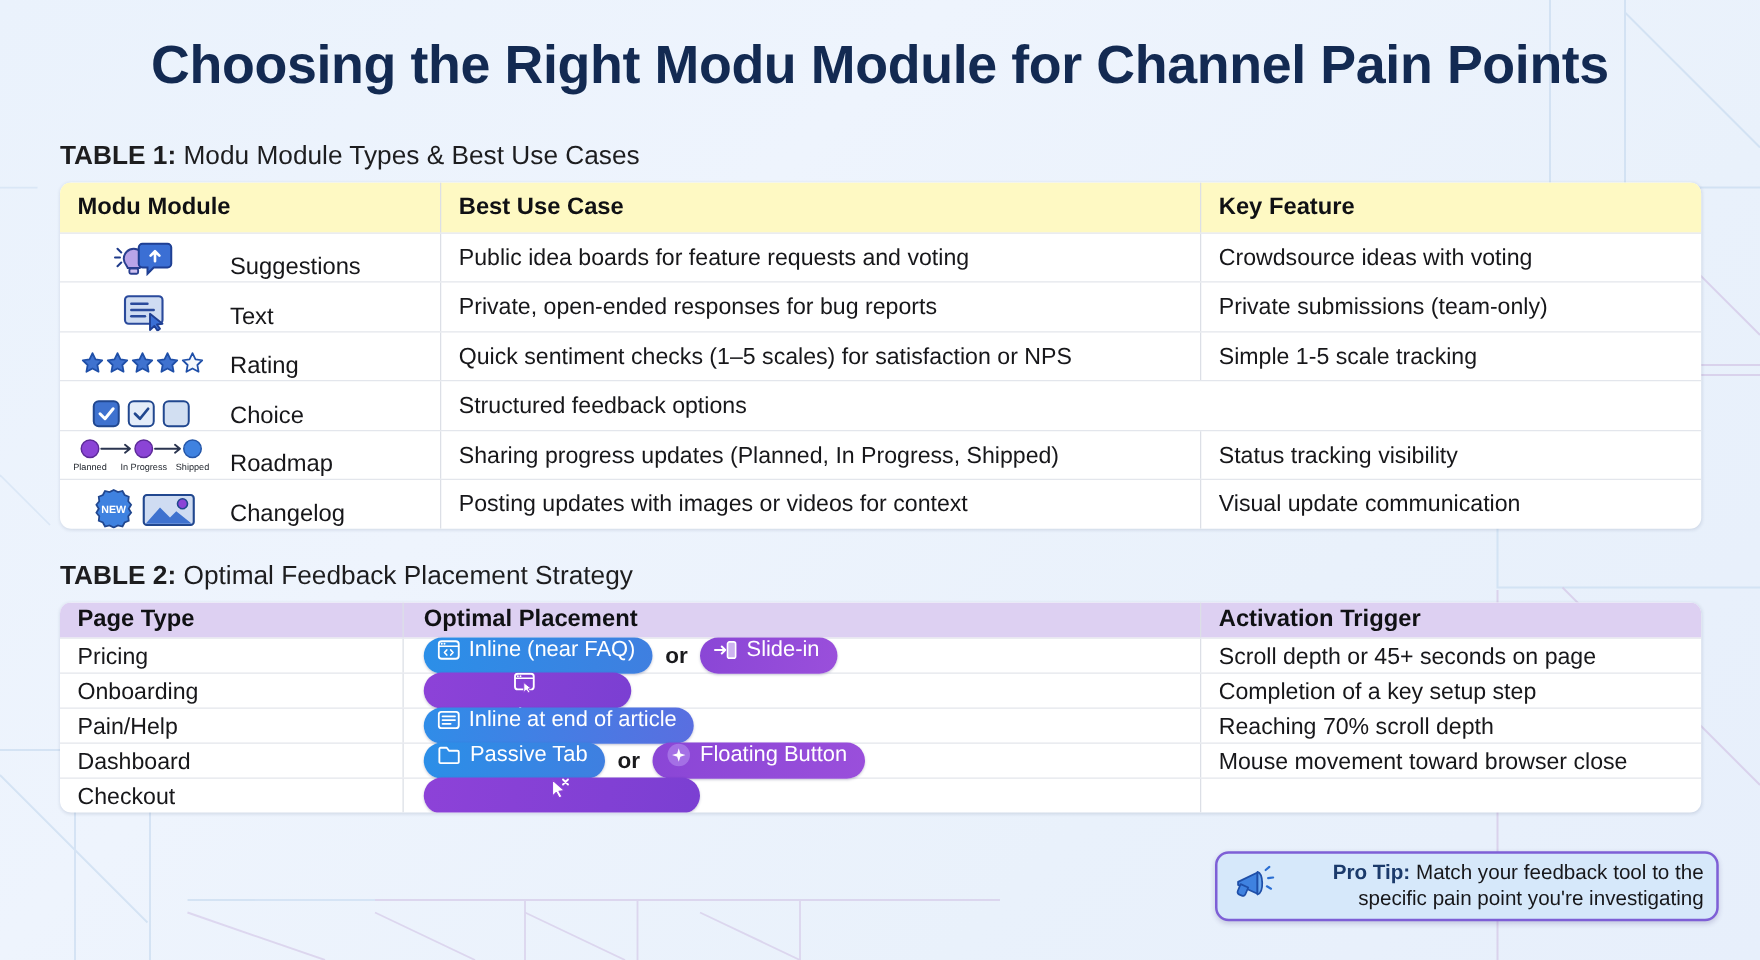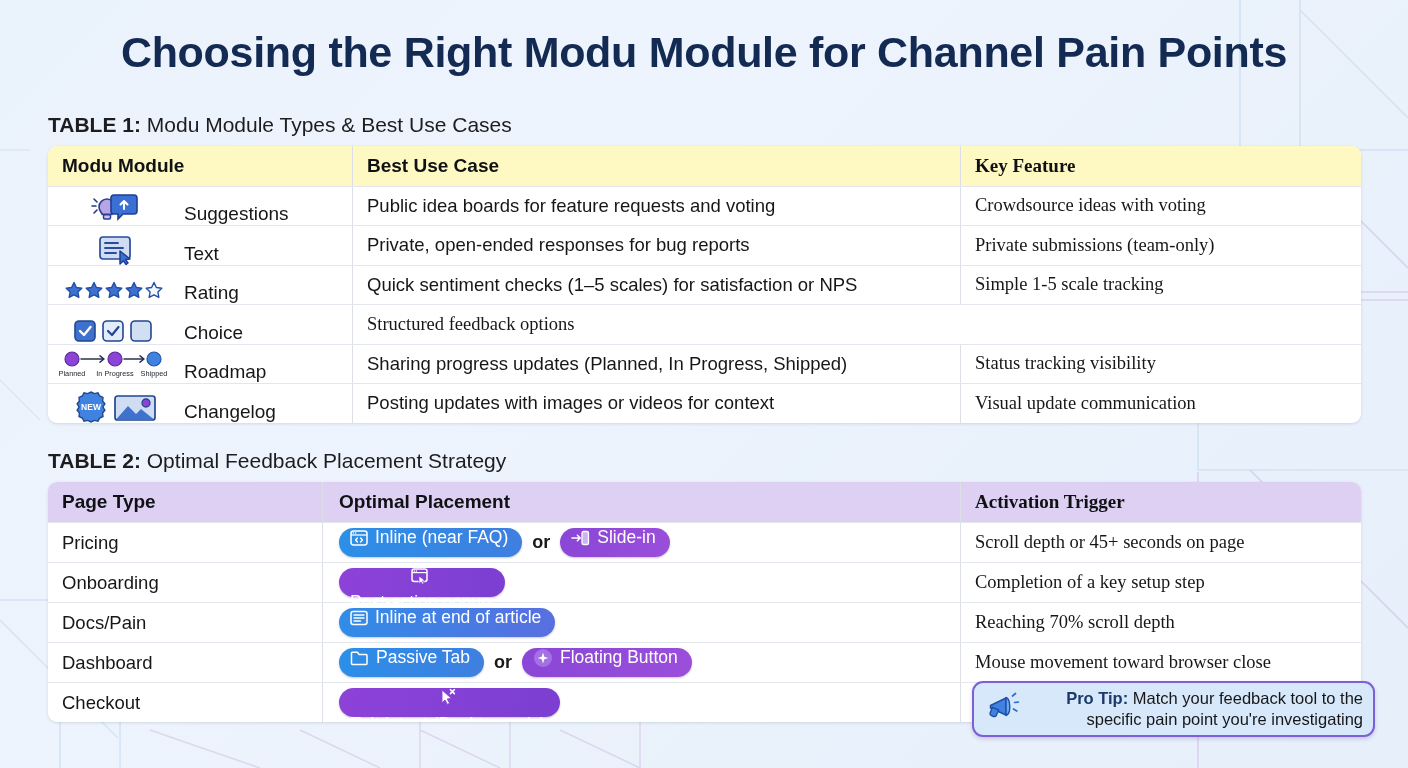--- a/index.html
+++ b/index.html
@@ -53,34 +53,34 @@
   }
   .cell:last-child { border-right: none; }
   .row + .row { border-top: 1px solid #e3e6ec; }
 
   
   #table1 { left: 48px; top: 146px; width: 1313px; }
   #table1 .hdr-row { background: #fef9c3; height: 39px; }
   #table1 .row { height: 39.5px; }
   #table1 .c1 { width: 305px; }
   #table1 .c2 { width: 608px; }
-  #table1 .c3 { width: 400px; font-family: Liberation Serif, serif; }
+  #table1 .c3 { width: 400px; }
   #table1 .hdr-row .cell { font-size: 19px; color: #101114; }
 
   .mod-cell { display: flex; align-items: flex-end; gap: 0; padding: 0 !important; }
   .mod-icon { width: 136px; display: flex; align-items: center; justify-content: center; flex: none; }
   .mod-name { font-size: 19px; color: #17171a; }
 
   
   #table2 { left: 48px; top: 482px; width: 1313px; }
   #table2 .hdr-row { background: #ddd0f2; height: 39px; }
-  #table2 .row { height: 40px; }
+  #table2 .row { height: 28px; }
   #table2 .c1 { width: 275px; }
   #table2 .c2 { width: 638px; }
-  #table2 .c3 { width: 400px; font-family: Liberation Serif, serif; }
+  #table2 .c3 { width: 400px; }
   #table2 .hdr-row .cell { font-size: 19px; color: #101114; }
   #table2 .c2 { gap: 8px; padding-left: 16px; }
 
   
   .pill {
     display: inline-flex; align-items: center; gap: 7px;
     height: 29px; padding: 0 14px 10px 11px;
     border-radius: 15px;
     color: #fff; font-size: 17.5px; white-space: nowrap;
     box-shadow: 0 1px 2px rgba(40,40,90,0.25);
@@ -331,21 +331,21 @@
                 <path d="M8 8 L8 16 L10 13.9 L11.6 16.3 L13 15.4 L11.4 13.2 L14 12.8 Z" fill="#fff" stroke="#8d42d8" stroke-width=".8" stroke-linejoin="round"></path>
               </svg>
           </span>
           <span>Post-action popup</span>
         </span>
       </div>
       <div class="cell c3">Completion of a key setup step</div>
     </div>
 
     <div class="row">
-      <div class="cell c1">Docs/Pain</div>
+      <div class="cell c1">Pain/Help</div>
       <div class="cell c2">
         <span class="pill bluep">
           <span>
             <svg width="18" height="16" viewBox="0 0 18 16">
                 <rect x="1" y="1.5" width="16" height="13" rx="2.2" fill="none" stroke="#fff" stroke-width="1.5"></rect>
                 <g stroke="#fff" stroke-width="1.4" stroke-linecap="round">
                   <path d="M4 5 H14"></path>
                   <path d="M4 8 H14"></path>
                   <path d="M4 11 H10.5"></path>
                 </g>

